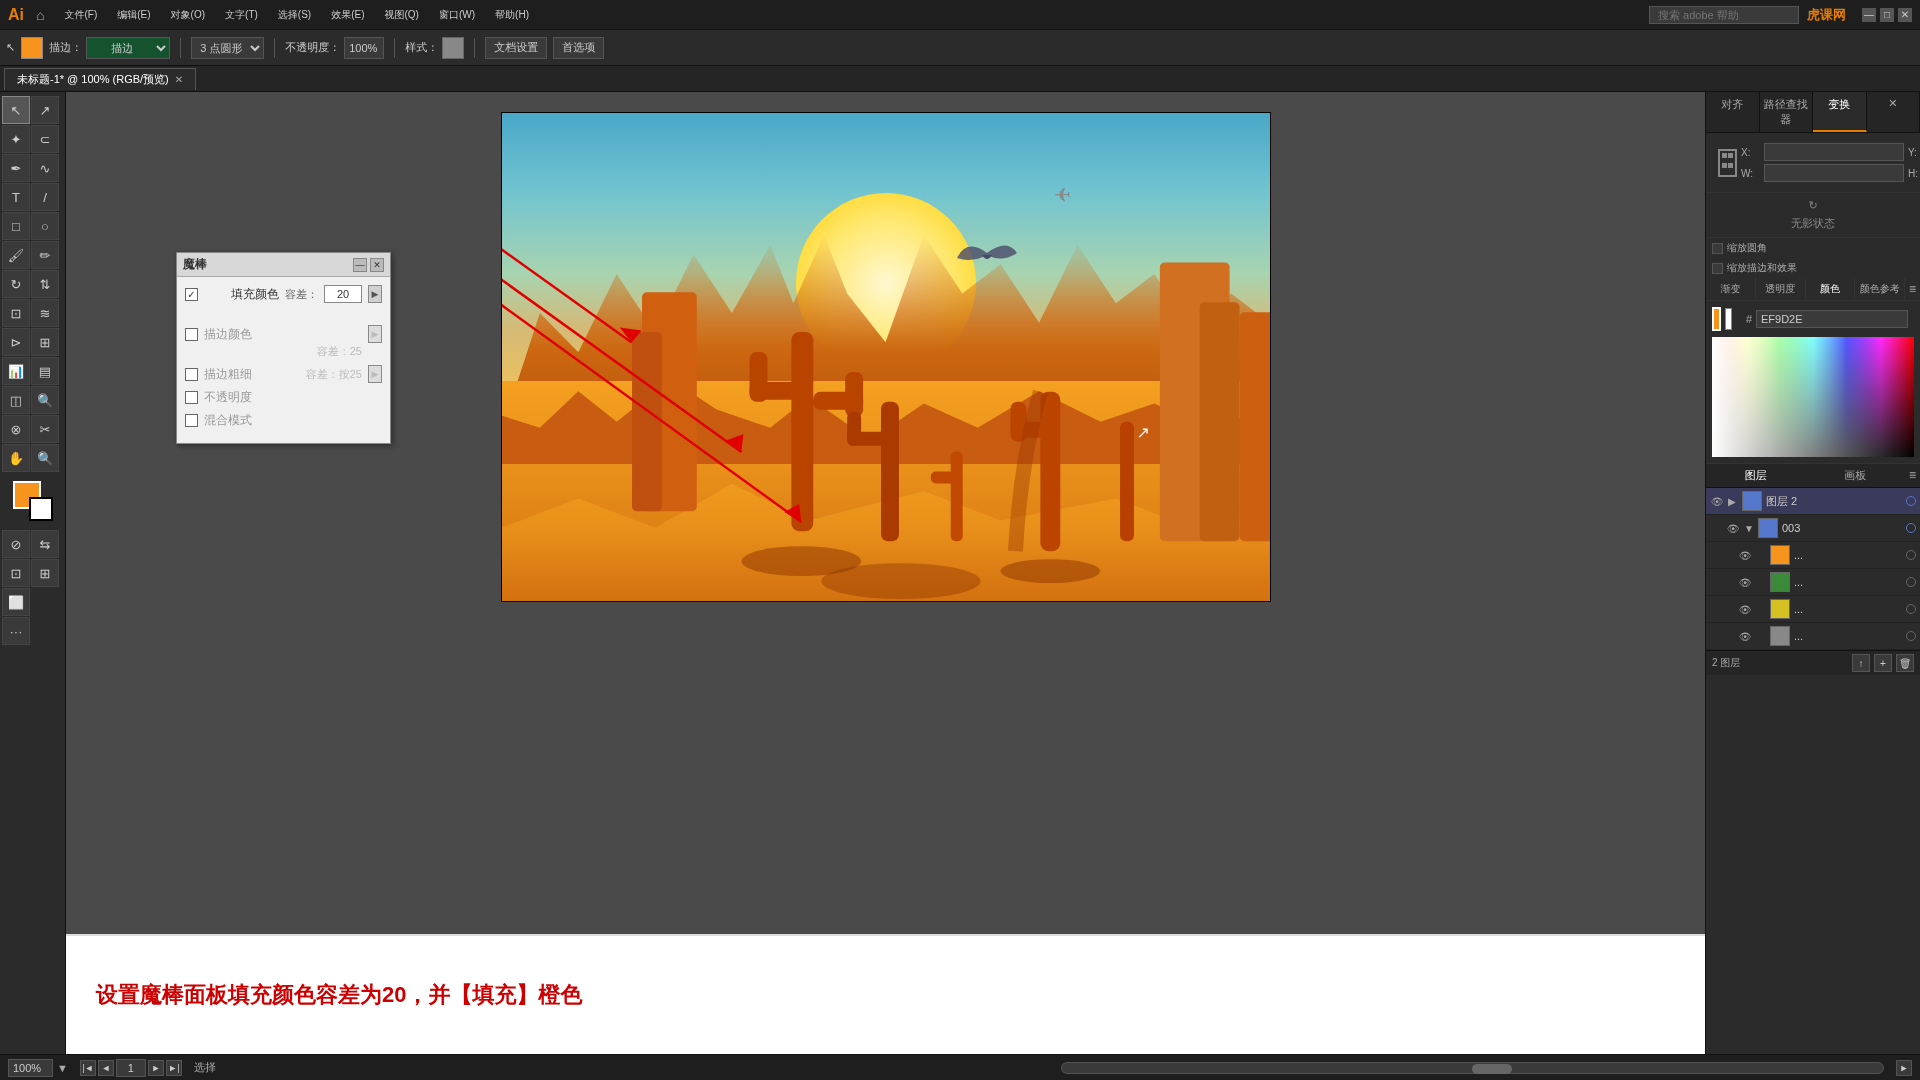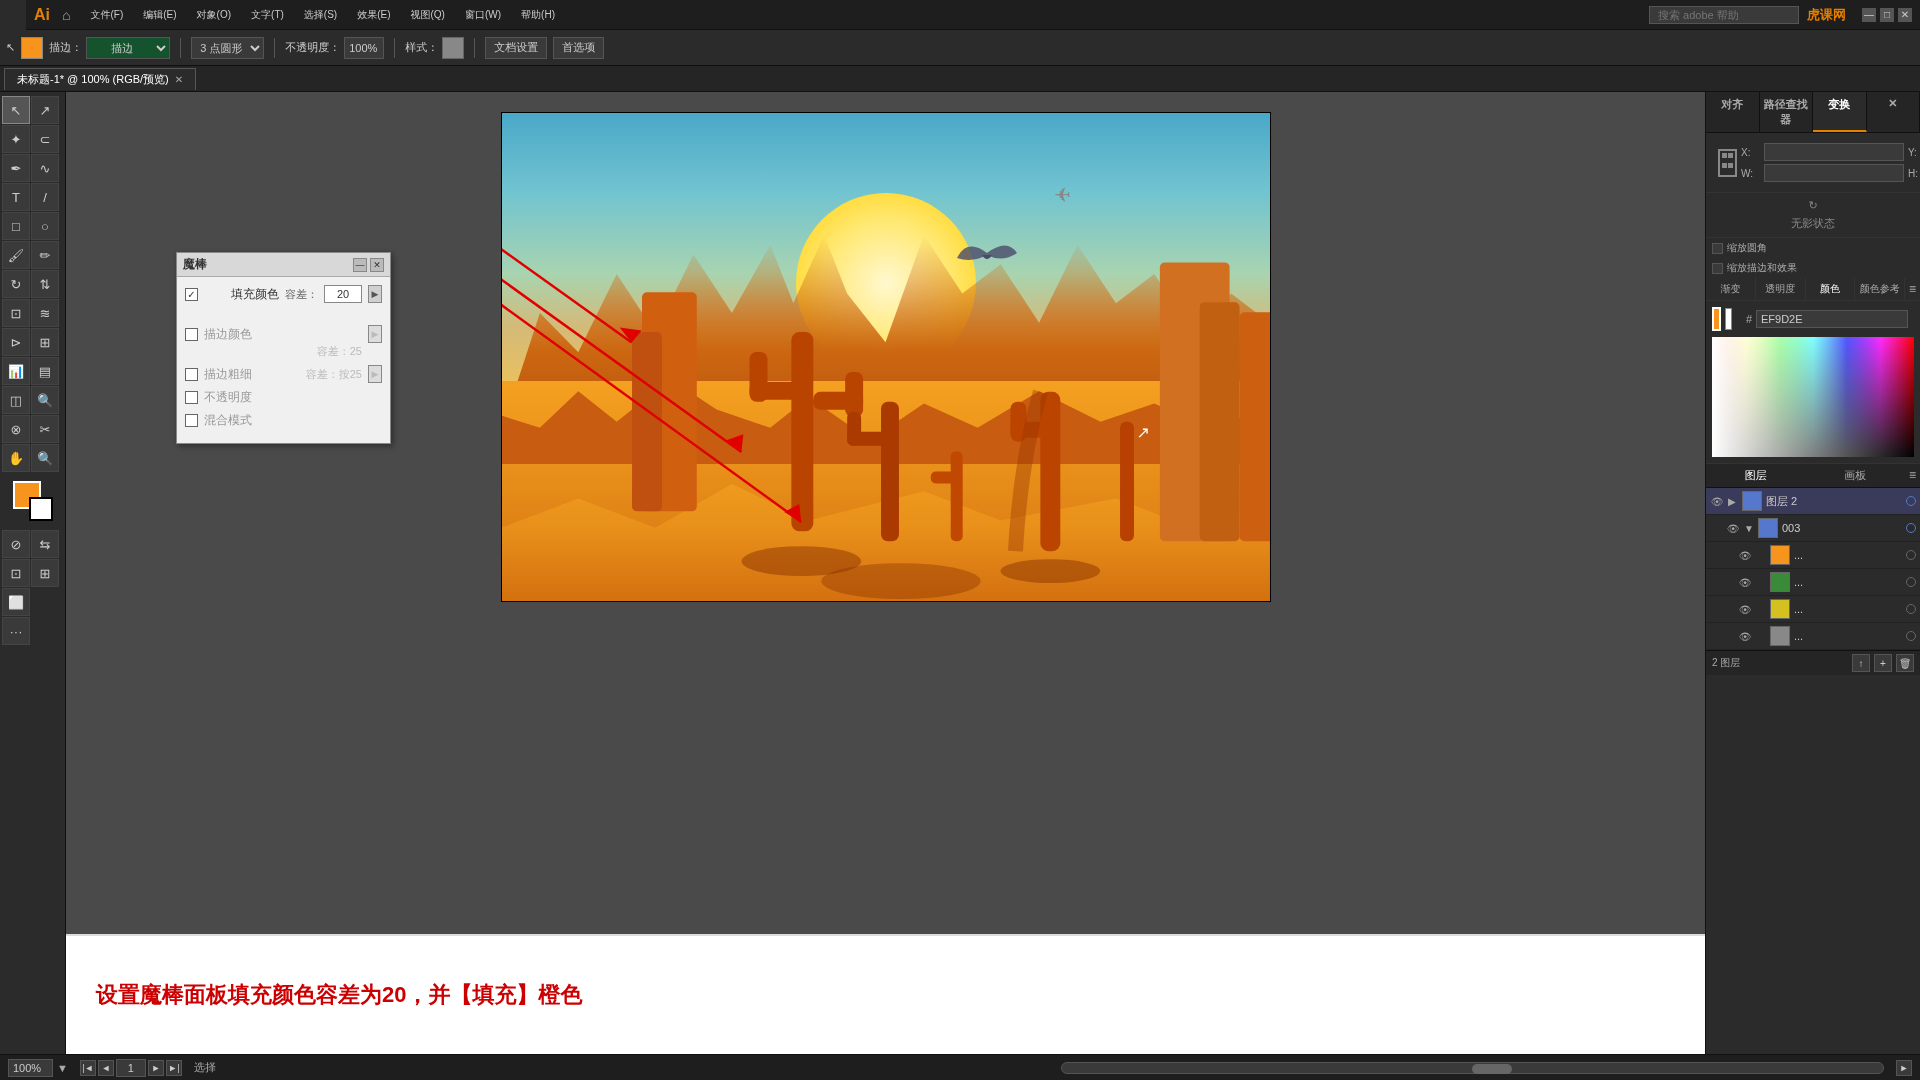--- a/index.html
+++ b/index.html
@@ -15,21 +15,20 @@
 
     
     .menu-bar {
       height: 30px;
       background: #1e1e1e;
       display: flex;
       align-items: center;
       padding: 0 8px;
       gap: 4px;
       border-bottom: 1px solid #111;
-      margin-left: 26px;
     }
     .menu-bar .app-logo {
       color: #e67e00;
       font-weight: bold;
       font-size: 16px;
       margin-right: 8px;
     }
     .menu-bar .home-icon {
       color: #aaa;
       font-size: 14px;
@@ -490,21 +489,20 @@
       width: 215px;
       background: #2b2b2b;
       border-left: 1px solid #111;
       display: flex;
       flex-direction: column;
     }
     .right-panel-tabs {
       display: flex;
       background: #252525;
       border-bottom: 1px solid #111;
-      font-weight: bold;
     }
     .right-tab {
       flex: 1;
       text-align: center;
       padding: 5px 2px;
       font-size: 11px;
       color: #aaa;
       cursor: pointer;
       border-right: 1px solid #111;
     }

